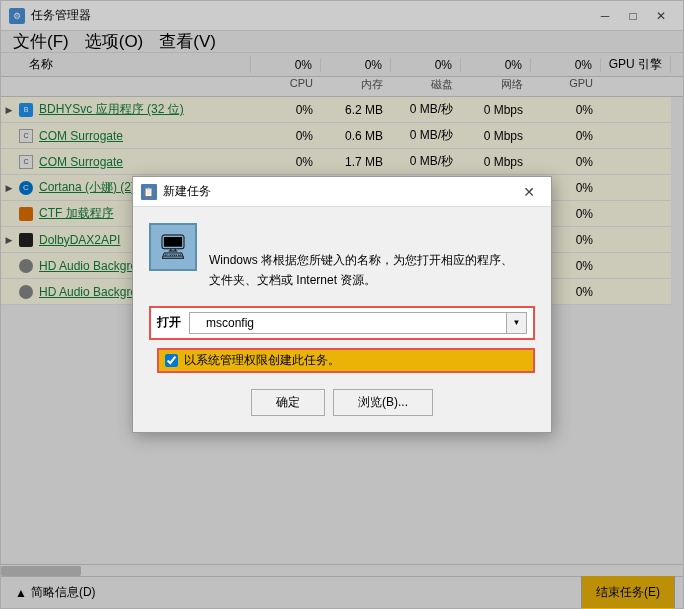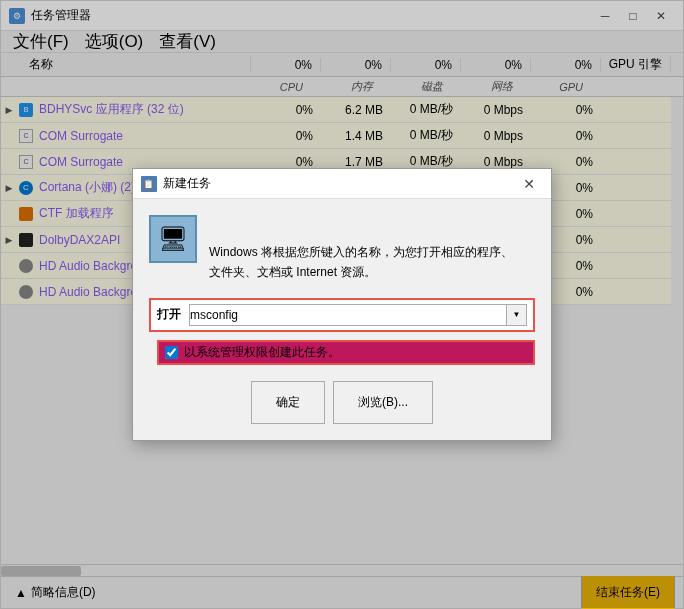--- a/index.html
+++ b/index.html
@@ -115,24 +115,23 @@
       font-size: 12px;
       color: #000;
       border-right: 1px solid #ddd;
     }
 
     
     .percent-row {
       display: flex;
       background: #f5f5f5;
       height: 20px;
-      align-items: center;
+      align-items: flex-start;
       border-bottom: 1px solid #ccc;
-      padding-right: 22px;
-      font-style: italic;
+      padding-right: 12px;
     }
     .pr-name {
       flex: 1;
       padding-left: 28px;
       font-size: 11px;
       color: #555;
     }
     .pr-col {
       width: 70px;
       text-align: right;
@@ -171,24 +170,25 @@
       height: 18px;
       margin-right: 4px;
       display: flex;
       align-items: center;
       justify-content: center;
       flex-shrink: 0;
     }
     .row-name {
       flex: 1;
       font-size: 12px;
-      color: #8b5cf6;
+      color: #15803d;
       white-space: nowrap;
       overflow: hidden;
       text-overflow: ellipsis;
+      text-decoration: underline;
     }
     .row-col {
       width: 70px;
       text-align: right;
       padding-right: 8px;
       font-size: 12px;
       color: #000;
     }
 
     
@@ -326,21 +326,21 @@
     .dialog-input-label {
       font-size: 12px;
       color: #000;
       margin-right: 8px;
       white-space: nowrap;
       font-weight: bold;
     }
     .dialog-input {
       flex: 1;
       border: 1px solid #aaa;
-      padding: 2px 0;
+      padding: 2px 16px;
       font-size: 12px;
       outline: none;
       height: 22px;
     }
     .dialog-input-arrow {
       width: 20px;
       height: 22px;
       border: 1px solid #aaa;
       border-left: none;
       background: #f0f0f0;
@@ -351,42 +351,42 @@
       cursor: pointer;
     }
 
     .dialog-checkbox-row {
       display: flex;
       align-items: center;
       margin-left: 8px;
       margin-bottom: 16px;
       border: 2px solid #e8524a;
       padding: 2px 6px;
-      background: #be185d;
+      background: #eab308;
     }
     .dialog-checkbox {
       width: 13px;
       height: 13px;
       margin-right: 6px;
       accent-color: #0078d4;
       cursor: pointer;
     }
     .dialog-checkbox-label {
       font-size: 12px;
       color: #000;
     }
 
     .dialog-buttons {
       display: flex;
       justify-content: center;
       gap: 8px;
       margin-top: 12px;
     }
     .dialog-btn {
-      padding: 12px 24px;
+      padding: 4px 24px;
       font-size: 12px;
       border: 1px solid #aaa;
       background: #f0f0f0;
       cursor: pointer;
       min-width: 70px;
     }
     .icon-bdhy {
       width: 14px; height: 14px;
       background: #2196F3;
       border-radius: 2px;
@@ -450,21 +450,21 @@
           <div class="row-col">0%</div>
           <div class="row-col"></div>
         </div>
         <div class="table-row">
           <div class="row-expand"></div>
           <div class="row-icon">
             <div style="width: 14px; height: 14px; border: 1px solid rgb(170, 170, 170); background: rgb(248, 248, 248); font-size: 7px; display: flex; align-items: center; justify-content: center; color: rgb(85, 85, 85);">C</div>
           </div>
           <div class="row-name">COM Surrogate</div>
           <div class="row-col">0%</div>
-          <div class="row-col">1.4 MB</div>
+          <div class="row-col">0.6 MB</div>
           <div class="row-col">0 MB/秒</div>
           <div class="row-col">0 Mbps</div>
           <div class="row-col">0%</div>
           <div class="row-col"></div>
         </div>
         <div class="table-row">
           <div class="row-expand"></div>
           <div class="row-icon">
             <div style="width: 14px; height: 14px; border: 1px solid rgb(170, 170, 170); background: rgb(248, 248, 248); font-size: 7px; display: flex; align-items: center; justify-content: center; color: rgb(85, 85, 85);">C</div>
           </div>

